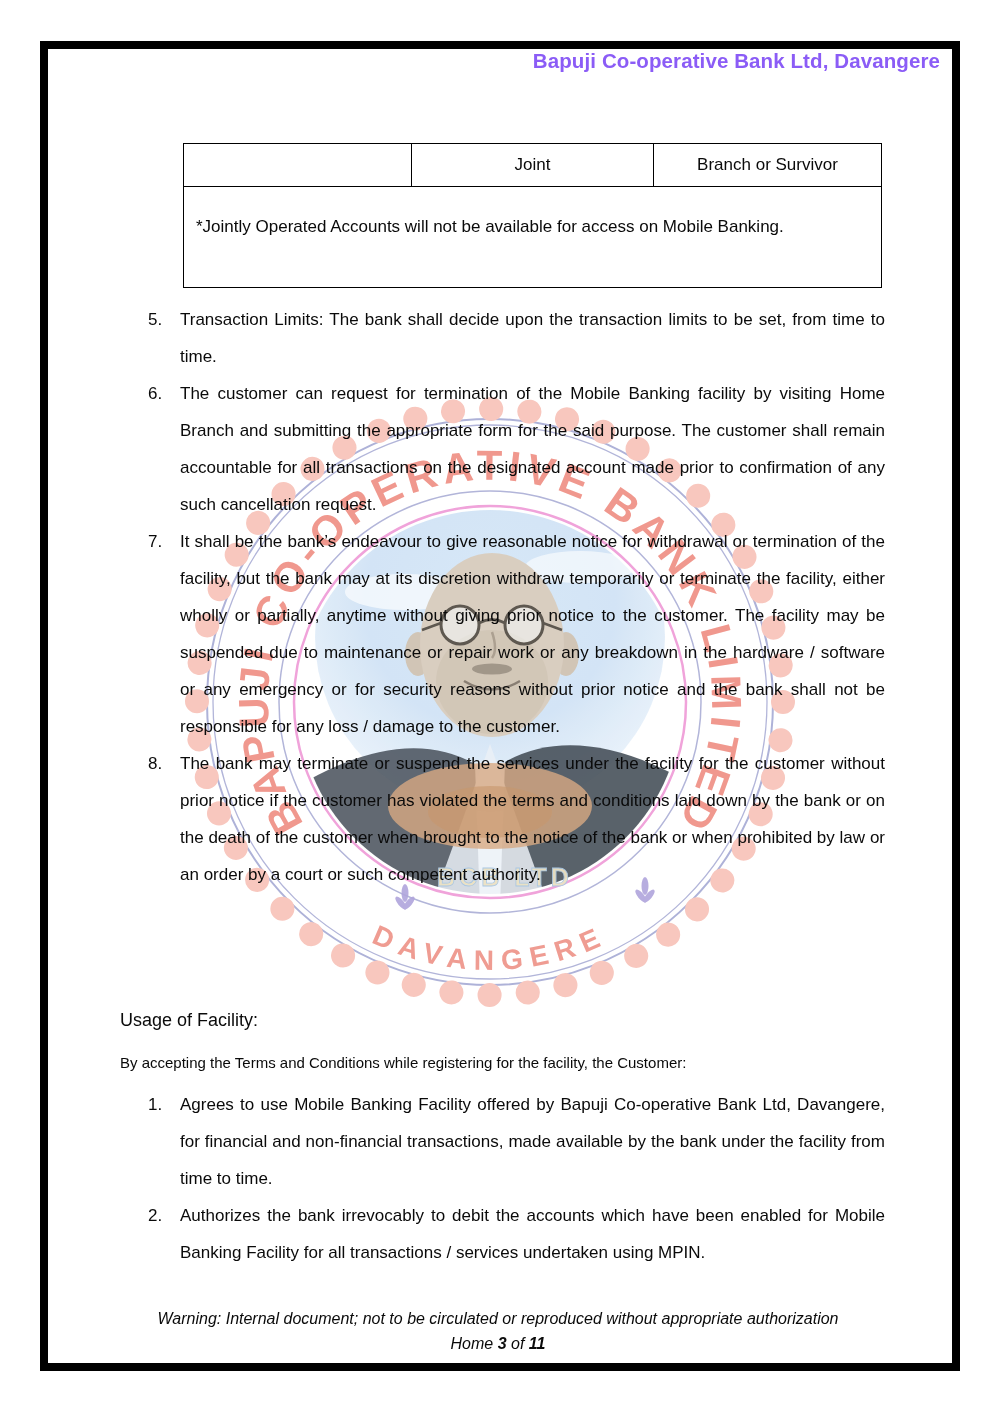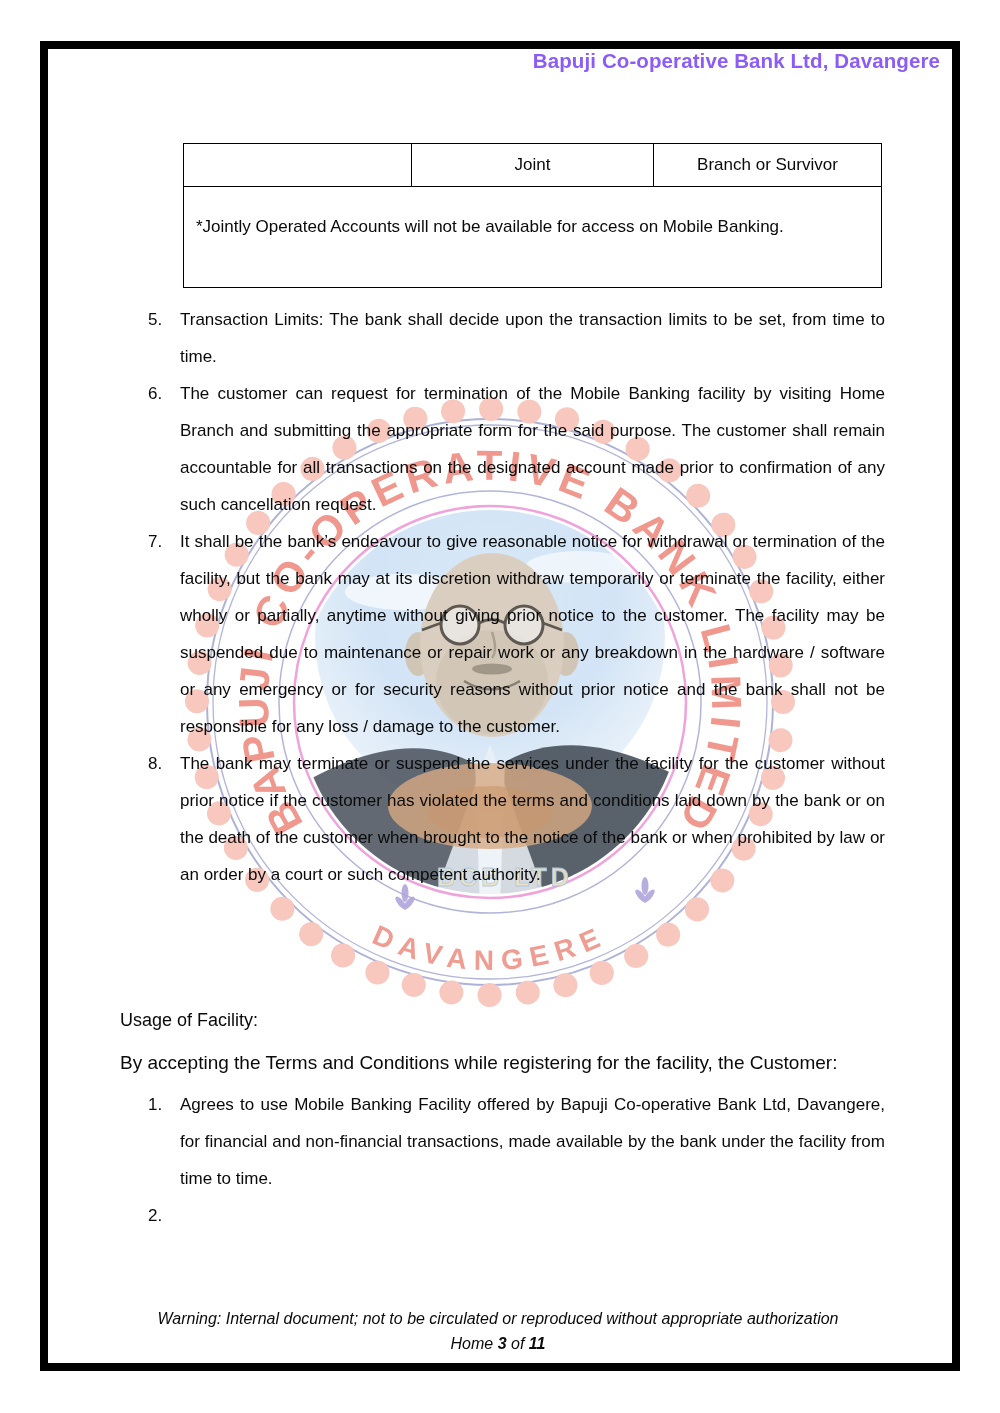--- a/index.html
+++ b/index.html
@@ -11,21 +11,21 @@
   .accounts-table{position:absolute;left:183px;top:143px;width:695px;border-collapse:collapse;table-layout:fixed;}
   .accounts-table td{border:1.5px solid #000;font-size:17px;padding:0;vertical-align:middle;}
   .accounts-table .hdr td{height:42px;text-align:center;}
   .accounts-table .note-row td{height:80px;text-align:left;vertical-align:top;padding:20px 12px 0 12px;line-height:40px;}
   .list-block{position:absolute;width:765px;}
   .terms{left:120px;top:301px;}
   .usage-list{left:120px;top:1086px;}
   .list-item{position:relative;padding-left:60px;text-align:justify;font-size:17px;line-height:37px;}
   .list-num{position:absolute;left:28px;top:0;width:28px;text-align:left;}
   .usage-heading{position:absolute;left:120px;top:1002px;font-size:18px;font-weight:normal;line-height:37px;}
-  .usage-intro{position:absolute;left:120px;top:1044px;font-size:19px;line-height:37px;width:780px;}
+  .usage-intro{position:absolute;left:120px;top:1044px;font-size:15px;line-height:37px;width:780px;}
   .footer{position:absolute;left:48px;top:1306px;width:900px;text-align:center;font-size:16px;line-height:25px;font-style:italic;}
   .footer .pg{white-space:pre-wrap;}
   .footer .pg .b{font-weight:bold;}
   .hdr-navy{color:#8b5cf6;}
   svg text{font-family:"Liberation Sans",sans-serif;}
 </style>
 </head>
 <body>
 
 <div class="watermark">
@@ -140,20 +140,21 @@
   <div class="usage-heading">Usage of Facility:</div>
   <div class="usage-intro">By accepting the Terms and Conditions while registering for the facility, the Customer:</div>
 
   <div class="list-block usage-list">
     <div class="list-item">
       <span class="list-num">1.</span>
       <span>Agrees to use Mobile Banking Facility offered by Bapuji Co-operative Bank Ltd, Davangere, for financial and non-financial transactions, made available by the bank under the facility from time to time.</span>
     </div>
     <div class="list-item">
       <span class="list-num">2.</span>
+      <span>Authorizes the bank irrevocably to debit the accounts which have been enabled for Mobile Banking Facility for all transactions / services undertaken using MPIN.</span>
     </div>
   </div>
 
   <div class="footer">
     <div>Warning: Internal document; not to be circulated or reproduced without appropriate authorization</div>
     <div class="pg"><span>Home </span><span class="b">3</span><span> of </span><span class="b">11</span></div>
   </div>
 
 </div>
 

